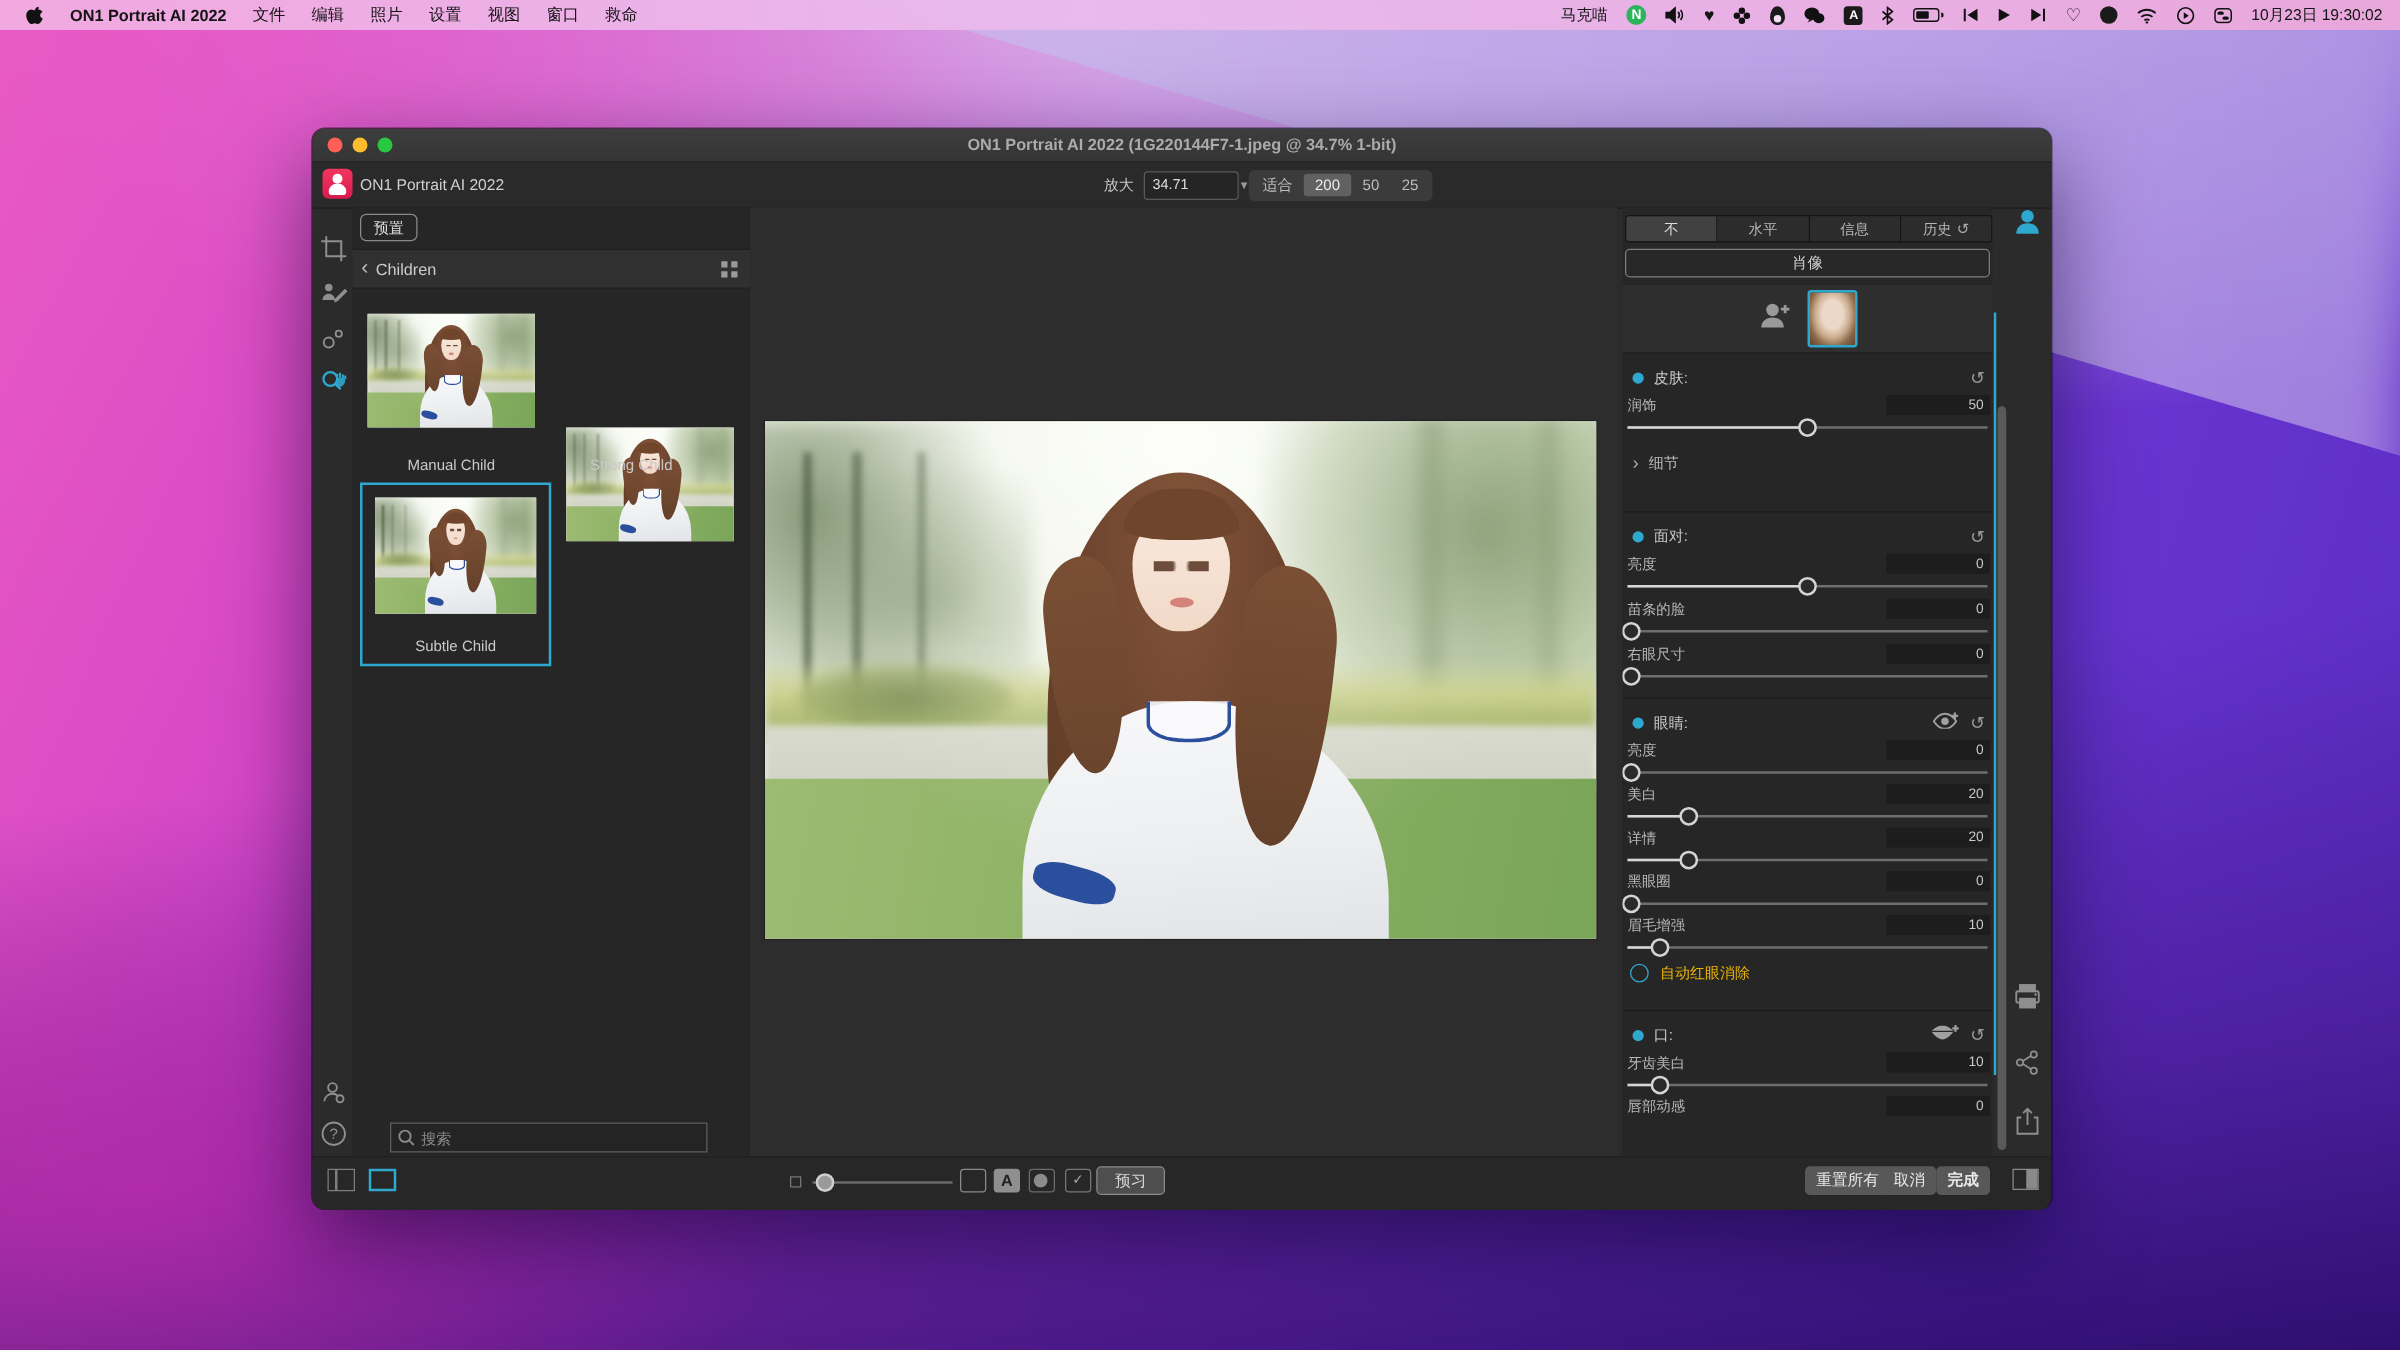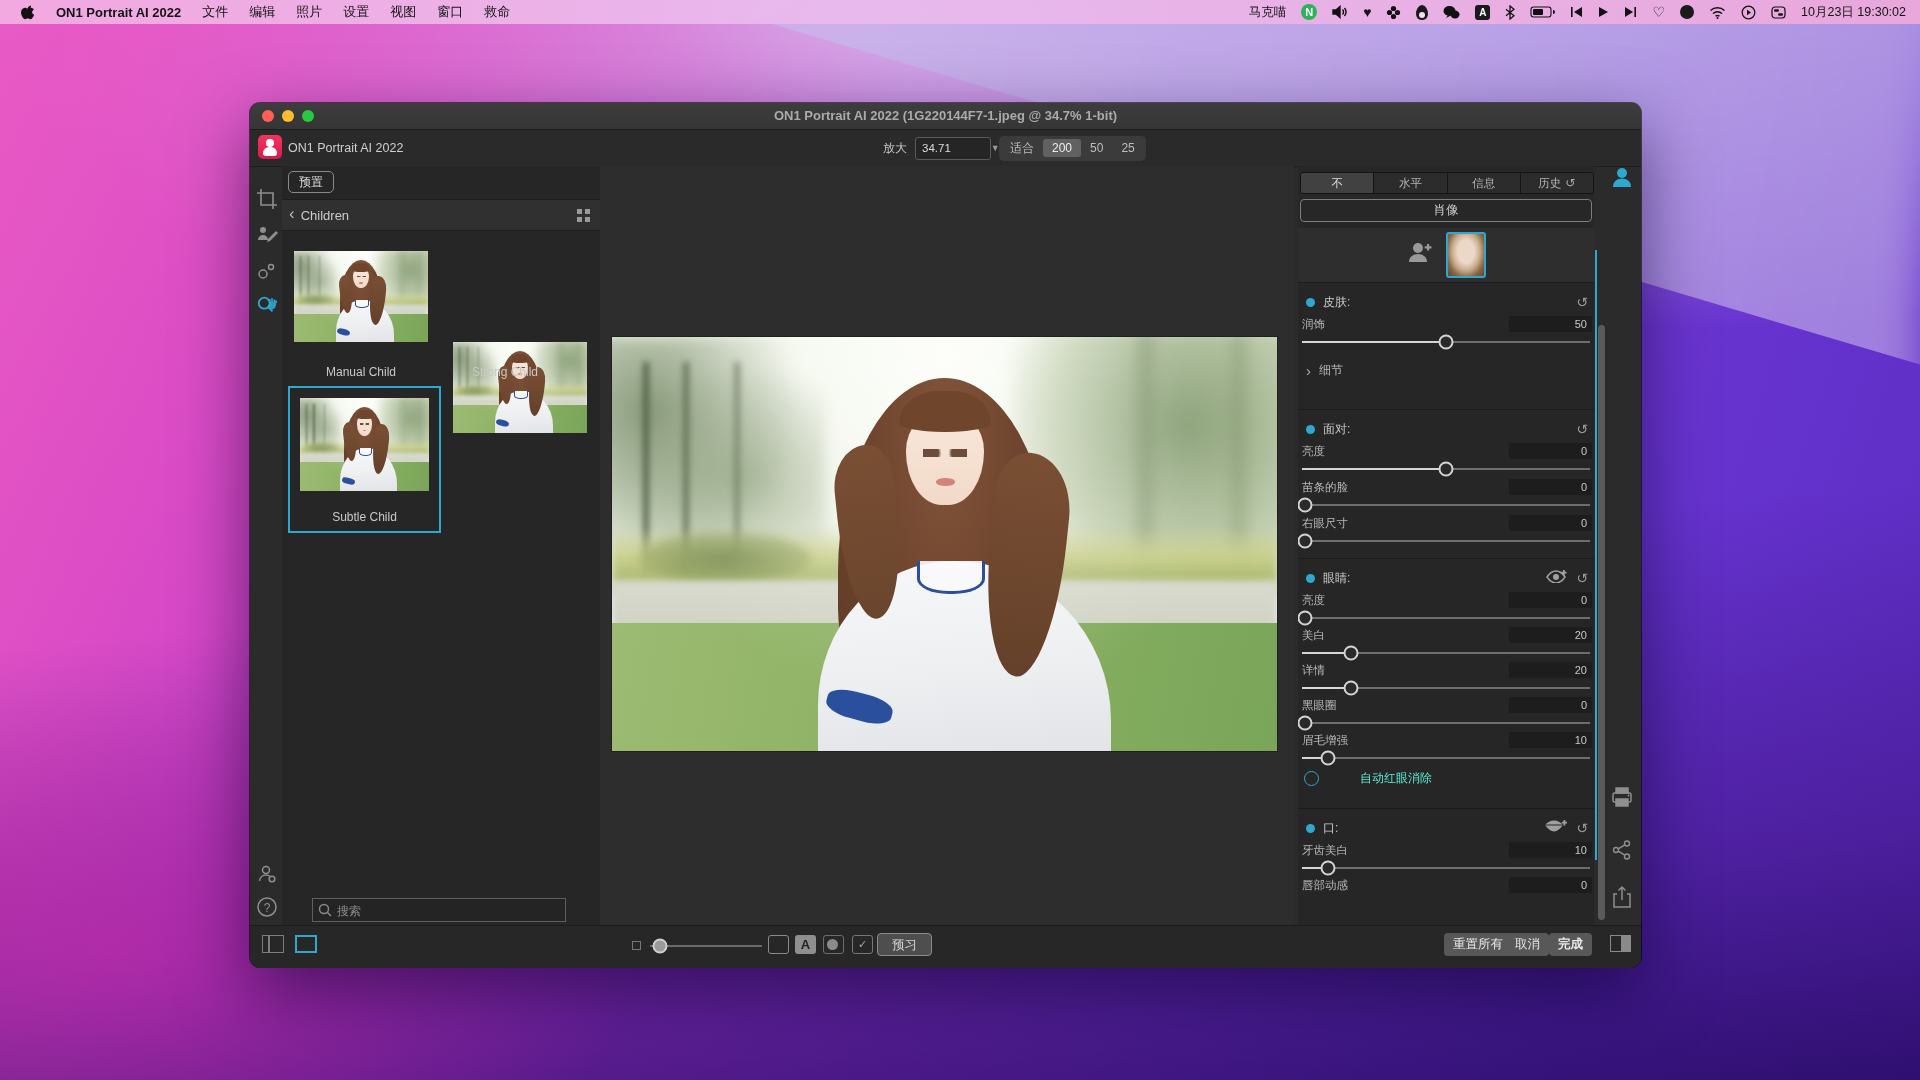--- a/index.html
+++ b/index.html
@@ -116,21 +116,21 @@
   .slider{position:absolute;left:2px;right:2px;top:20px;height:14px;}
   .track{position:absolute;left:0;right:0;top:50%;height:2px;background:#6e6e6e;transform:translateY(-50%);}
   .fill{position:absolute;left:0;top:50%;height:2px;background:#d6d6d6;transform:translateY(-50%);}
   .handle{position:absolute;top:50%;width:11px;height:11px;border:2px solid #d4d4d4;border-radius:50%;
     background:#2a2a2a;transform:translate(-50%,-50%);}
   .slider.filled .handle{background:#e9e9e9;width:12px;height:12px;}
   .expander{display:flex;align-items:center;height:22px;margin-top:8px;color:#b8b8b8;font-size:12px;gap:8px;padding-left:6px;}
   .expander .chev{font-size:15px;color:#aaa;}
   .checkrow{display:flex;align-items:center;height:24px;gap:9px;padding-left:4px;}
   .ccircle{width:13px;height:13px;border:1.5px solid #2fa8cf;border-radius:50%;}
-  .checklabel{color:#5eead4;font-size:12px;margin-left:32px;}
+  .checklabel{color:#eab308;font-size:12px;}
   .pad-b28{padding-bottom:28px;} .pad-b8{padding-bottom:8px;} .pad-b18{padding-bottom:18px;}
   
   .scroll-line{position:absolute;left:1345px;top:147px;width:2px;height:610px;background:#2fa8cf;}
   .scroll-thumb{position:absolute;left:1348px;top:222px;width:7px;height:595px;border-radius:4px;background:#5a5a5a;}
   .strip-ic{position:absolute;left:1360px;width:24px;height:24px;color:#8f8f8f;}
   .strip-ic svg{width:24px;height:24px;}
   
   .wfoot{position:absolute;left:0;top:822px;width:100%;height:42px;background:#272727;border-top:1px solid #1c1c1c;
     border-radius:0 0 10px 10px;}
   .vicon{position:absolute;top:9px;width:22px;height:18px;box-sizing:border-box;}

